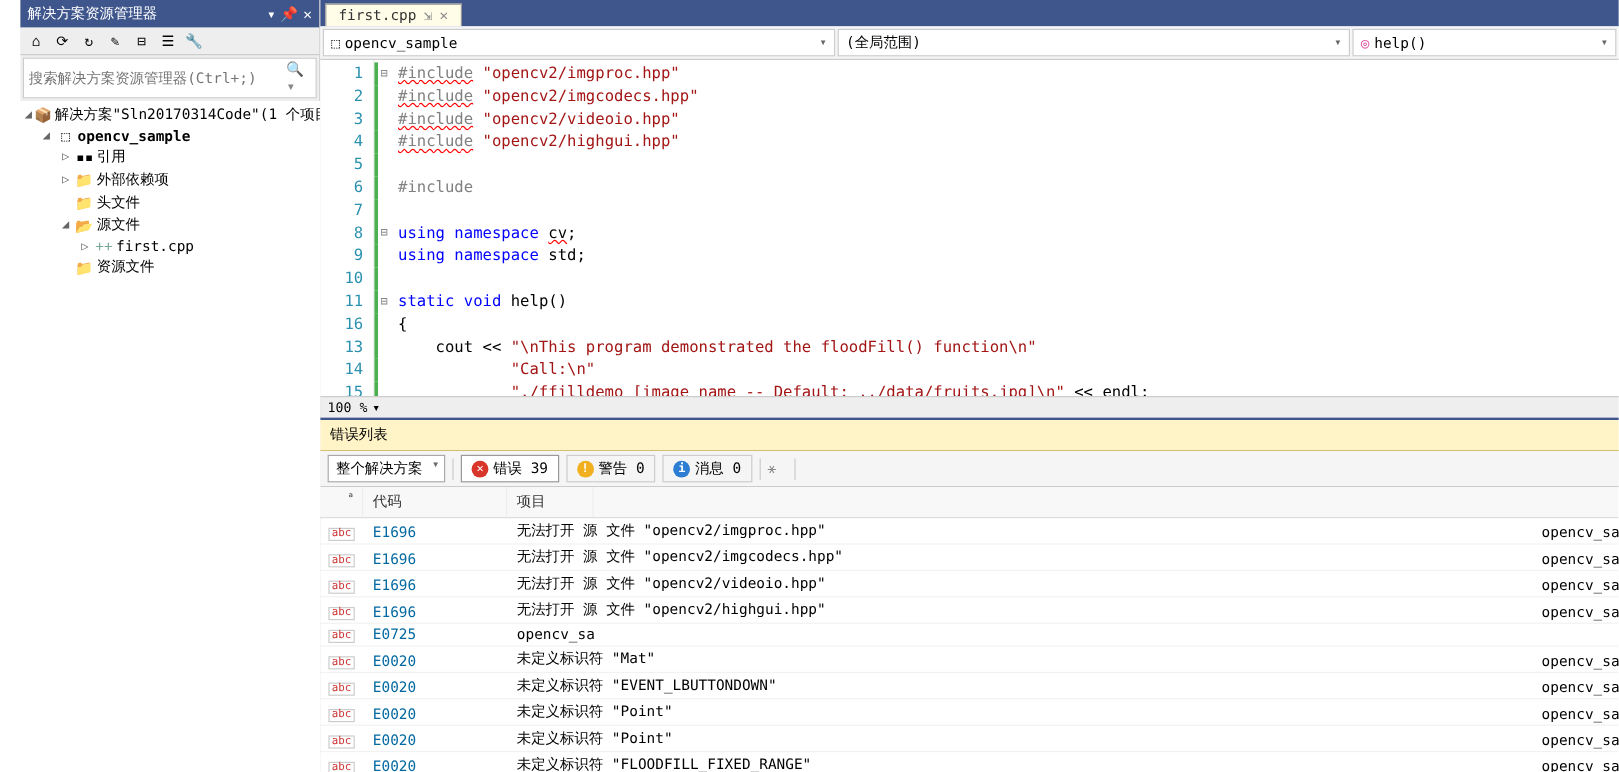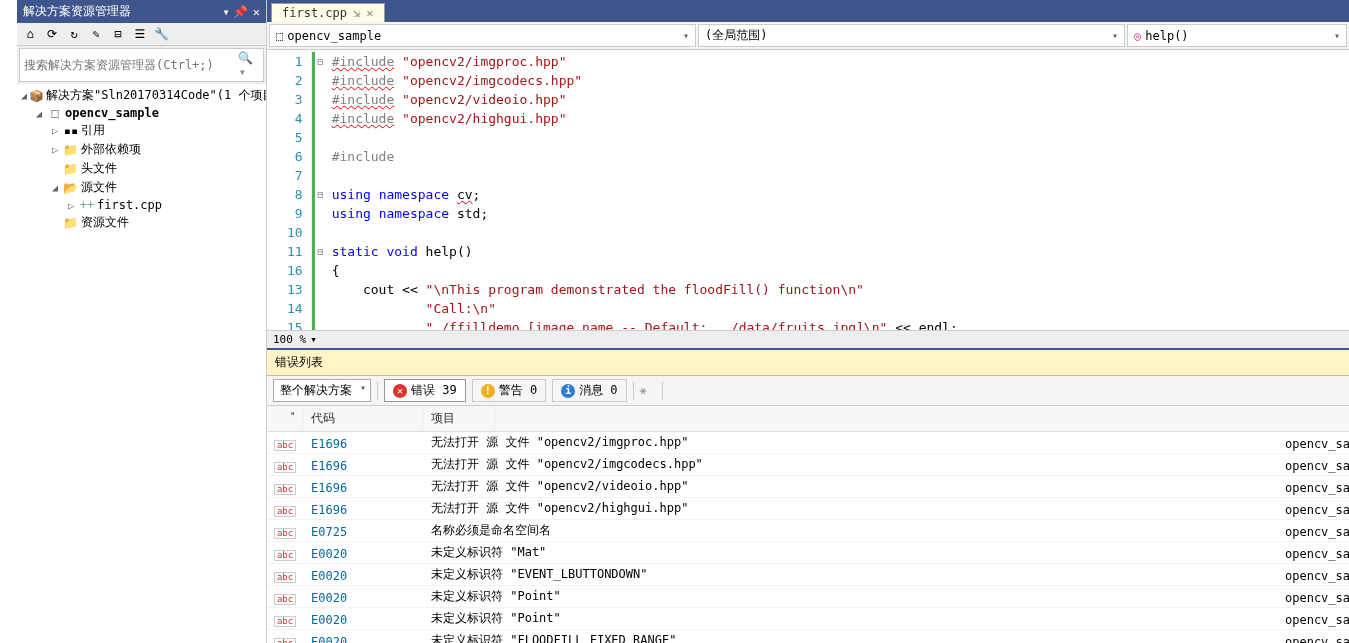--- a/index.html
+++ b/index.html
@@ -263,21 +263,20 @@
               </div>
               <div class="col-code">E1696</div>
               <div class="col-desc">无法打开 源 文件 "opencv2/highgui.hpp"</div>
               <div class="col-proj">opencv_sa</div>
             </div>
             <div class="err-row">
               <div class="col-ico">
                 <span class="abc-ico">abc</span>
               </div>
               <div class="col-code">E0725</div>
-              <div class="col-desc">名称必须是命名空间名</div>
               <div class="col-proj">opencv_sa</div>
             </div>
             <div class="err-row">
               <div class="col-ico">
                 <span class="abc-ico">abc</span>
               </div>
               <div class="col-code">E0020</div>
               <div class="col-desc">未定义标识符 "Mat"</div>
               <div class="col-proj">opencv_sa</div>
             </div>

